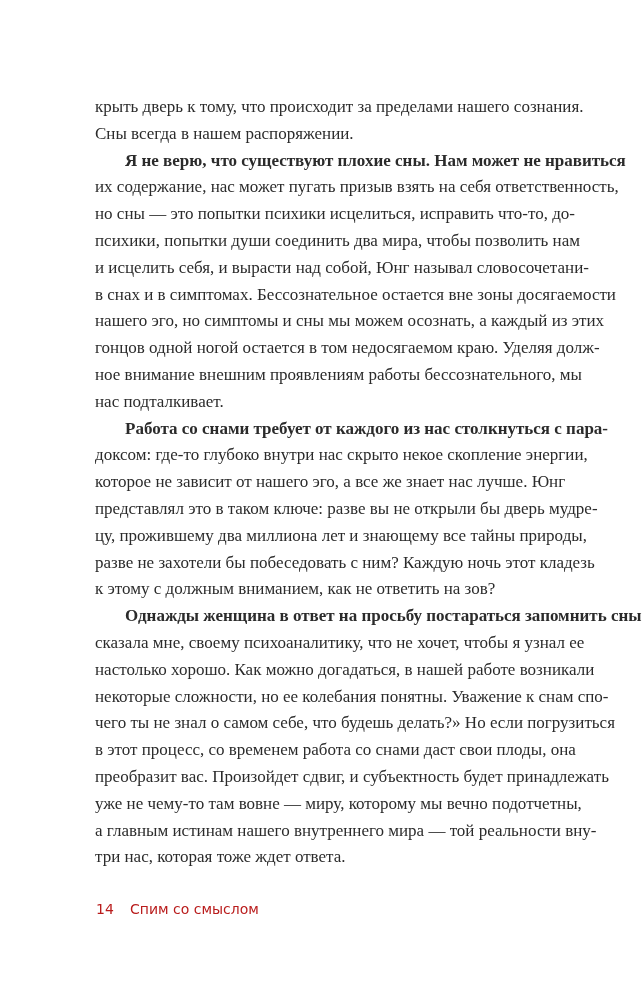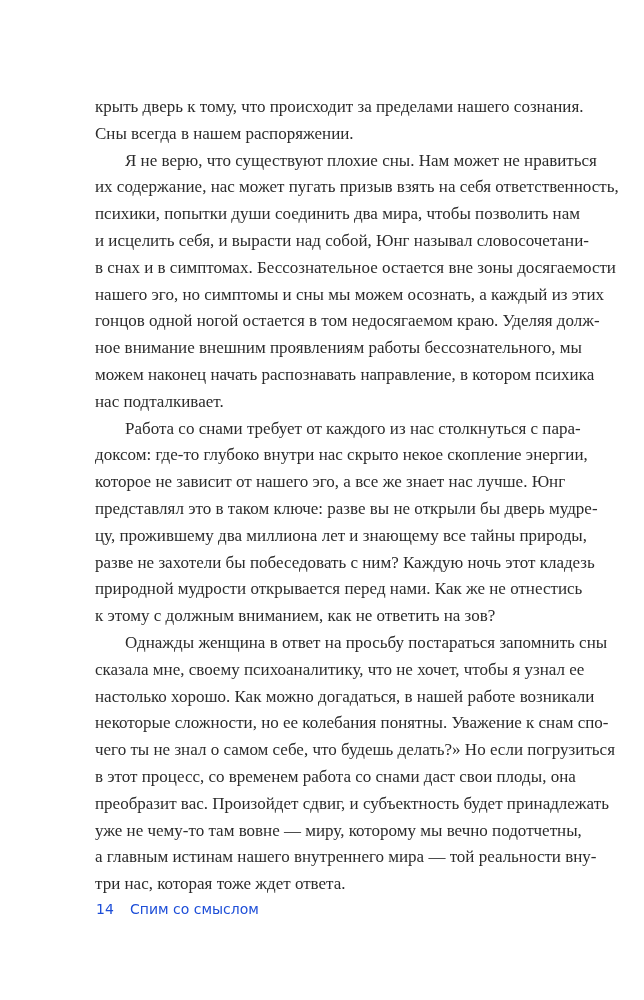--- a/index.html
+++ b/index.html
@@ -5,57 +5,56 @@
   html, body { margin: 0; padding: 0; background: #ffffff; }
   body { width: 644px; height: 1000px; position: relative; overflow: hidden; }
   .page { position: absolute; left: 0; top: 0; width: 516px; height: 1000px; background: #fff; }
   .text-block {
     position: absolute; left: 95px; top: 94px; width: 454px;
     font-family: "Liberation Serif", "DejaVu Serif", serif;
     font-size: 17px; line-height: 26.8px; color: #2b2b2b;
   }
   .line { display: block; white-space: nowrap; text-align: justify; text-align-last: justify; height: 26.8px; }
   .line.last { text-align-last: left; }
-  .line.indent { padding-left: 30px; }
+  .line.indent { padding-left: 30px; font-weight: bold; }
   .footer {
     position: absolute; left: 96px; top: 901px;
     font-family: "DejaVu Sans", "Liberation Sans", sans-serif;
-    font-size: 14px; color: #1d4ed8;
+    font-size: 14px; color: #b91c1c;
   }
   .footer .page-num { display: inline-block; width: 34px; }
 </style>
 </head>
 <body>
 
 <div class="page">
   <div class="text-block" id="text-block">
       <div>
         <span class="line">крыть дверь к тому, что происходит за пределами нашего сознания.</span>
         <span class="line last">Сны всегда в нашем распоряжении.</span>
       </div>
       <div>
         <span class="line indent">Я не верю, что существуют плохие сны. Нам может не нравиться</span>
         <span class="line">их содержание, нас может пугать призыв взять на себя ответственность,</span>
+        <span class="line">но сны — это попытки психики исцелиться, исправить что-то, до-</span>
         <span class="line">психики, попытки души соединить два мира, чтобы позволить нам</span>
         <span class="line">и исцелить себя, и вырасти над собой, Юнг называл словосочетани-</span>
         <span class="line">в снах и в симптомах. Бессознательное остается вне зоны досягаемости</span>
         <span class="line">нашего эго, но симптомы и сны мы можем осознать, а каждый из этих</span>
         <span class="line">гонцов одной ногой остается в том недосягаемом краю. Уделяя долж-</span>
         <span class="line">ное внимание внешним проявлениям работы бессознательного, мы</span>
-        <span class="line">можем наконец начать распознавать направление, в котором психика</span>
         <span class="line last">нас подталкивает.</span>
       </div>
       <div>
         <span class="line indent">Работа со снами требует от каждого из нас столкнуться с пара-</span>
         <span class="line">доксом: где-то глубоко внутри нас скрыто некое скопление энергии,</span>
         <span class="line">которое не зависит от нашего эго, а все же знает нас лучше. Юнг</span>
         <span class="line">представлял это в таком ключе: разве вы не открыли бы дверь мудре-</span>
         <span class="line">цу, прожившему два миллиона лет и знающему все тайны природы,</span>
         <span class="line">разве не захотели бы побеседовать с ним? Каждую ночь этот кладезь</span>
-        <span class="line">природной мудрости открывается перед нами. Как же не отнестись</span>
         <span class="line last">к этому с должным вниманием, как не ответить на зов?</span>
       </div>
       <div>
         <span class="line indent">Однажды женщина в ответ на просьбу постараться запомнить сны</span>
         <span class="line">сказала мне, своему психоаналитику, что не хочет, чтобы я узнал ее</span>
         <span class="line">настолько хорошо. Как можно догадаться, в нашей работе возникали</span>
         <span class="line">некоторые сложности, но ее колебания понятны. Уважение к снам спо-</span>
         <span class="line">чего ты не знал о самом себе, что будешь делать?» Но если погрузиться</span>
         <span class="line">в этот процесс, со временем работа со снами даст свои плоды, она</span>
         <span class="line">преобразит вас. Произойдет сдвиг, и субъектность будет принадлежать</span>

